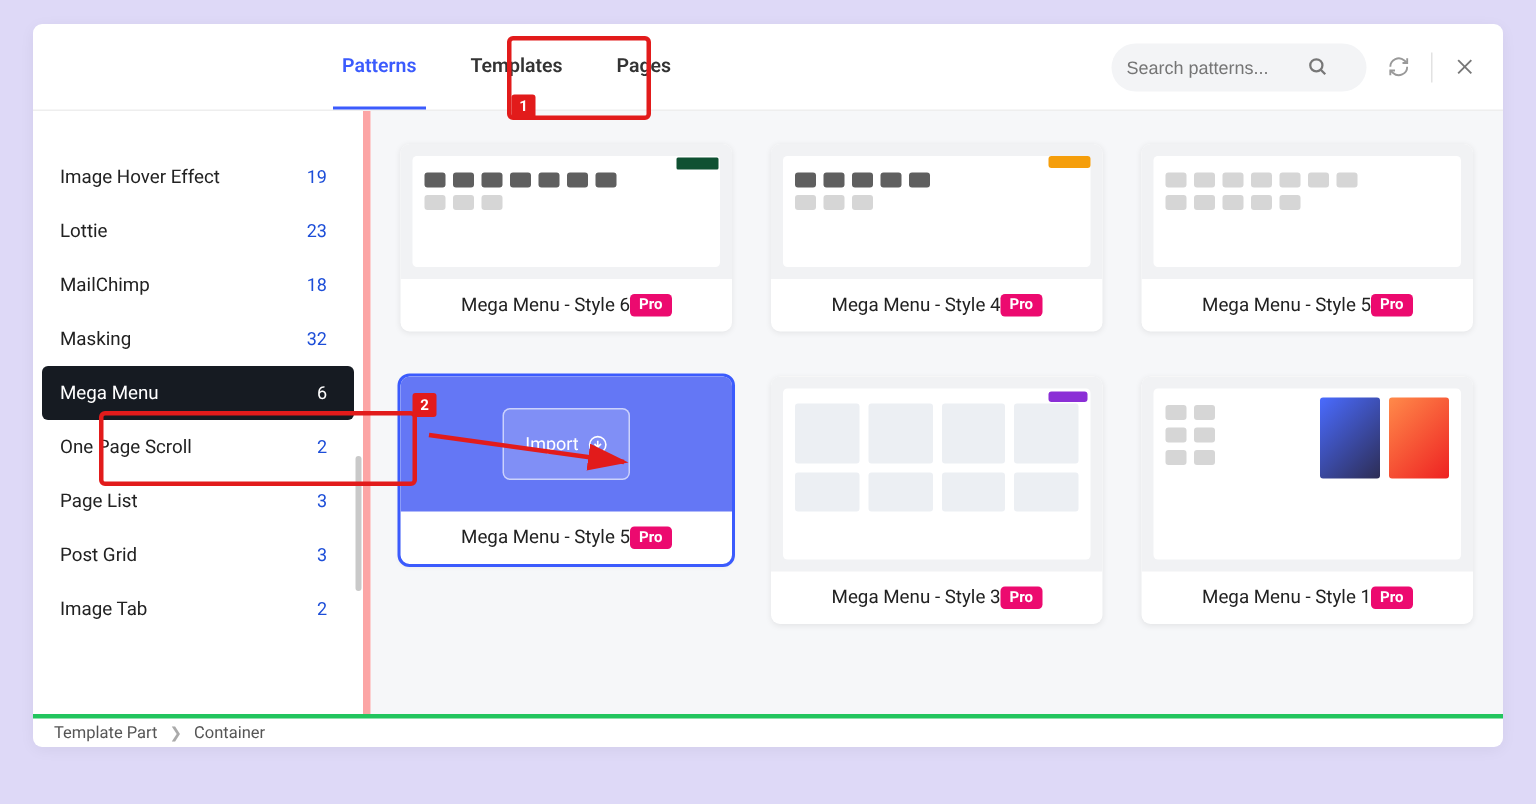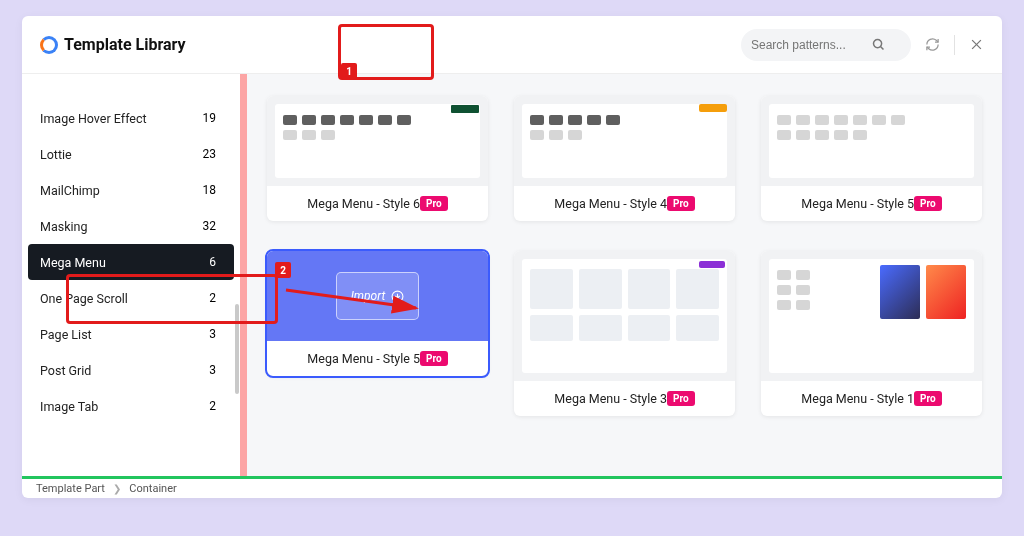--- a/index.html
+++ b/index.html
@@ -137,21 +137,21 @@
   
   .body {
     flex: 1;
     display: flex;
     overflow: hidden;
   }
 
   
   .sidebar {
     width: 225px;
-    border-right: 7px solid #fca5a5;
+    border-right: 5px solid #fca5a5;
     padding-top: 26px;
     overflow: hidden;
     position: relative;
   }
   .sb-scroll { position:absolute; right:1px; top:230px; width:4px; height:90px; background:#c9c9c9; border-radius:2px;}
   .cat {
     height: 36px;
     display: flex;
     align-items: center;
     justify-content: space-between;
@@ -161,21 +161,21 @@
     cursor: pointer;
   }
   .cat.sel {
     background: #161b22;
     color: #fff;
     border-radius: 4px;
     margin: 0 6px;
     padding: 0 18px 0 12px;
   }
   .cat.sel .cnt { color:#fff; }
-  .cnt { color:#000000; font-size:12px; }
+  .cnt { color:#1d4ed8; font-size:12px; }
 
   
   .grid-wrap {
     flex: 1;
     background: #f6f7f9;
     padding: 22px 20px;
     overflow: hidden;
   }
   .grid {
     display: grid;
@@ -205,21 +205,21 @@
   .ico.dk { background:#5f5f5f; }
   .thumb-cols { display:flex; gap:6px; margin-top:4px;}
   .col-thumb{ flex:1; height:40px; background:#eceff3; border-radius:2px;}
   .card.import .thumb {
     background:#6477f5;
   }
   .import-btn {
     background: rgba(255,255,255,0.18);
     border: 1.5px solid rgba(255,255,255,0.6);
     color:#fff; font-size:12px; padding:16px 14px; border-radius:5px;
-    display:flex; align-items:center; gap:6px;font-style:italic;
+    display:flex; align-items:center; gap:6px;
   }
   .card.import { outline:2px solid #3b5bfd; }
   .card.tall .thumb{ height:130px; }
   .cap {
     padding: 10px 12px;
     display: flex;
     align-items: center;
     justify-content: center;
     gap: 0;
     font-size: 12.5px;
@@ -255,25 +255,26 @@
     color: #555;
   }
   .chev { color:#aaa; font-size:10px; }
 </style>
 </head>
 <body>
 
 <div class="app">
 
   <div class="header">
-    <div class="logo">
-      <span class="logo-mark"></span>
-      <span>Template Library</span>
+
+    <div class="tabs">
+      <div class="tab active">Patterns</div>
+      <div class="tab">Templates</div>
+      <div class="tab">Pages</div>
     </div>
-
 
     <div class="right-controls">
       <div class="search-box">
         <input placeholder="Search patterns..." style="">
         <span class="icon-btn">
           <svg width="15" height="15" viewBox="0 0 24 24" fill="none" stroke="#777" stroke-width="2.4">
               <circle cx="10.5" cy="10.5" r="6.5"></circle>
               <line x1="20" y1="20" x2="15.2" y2="15.2"></line>
             </svg>
         </span>

